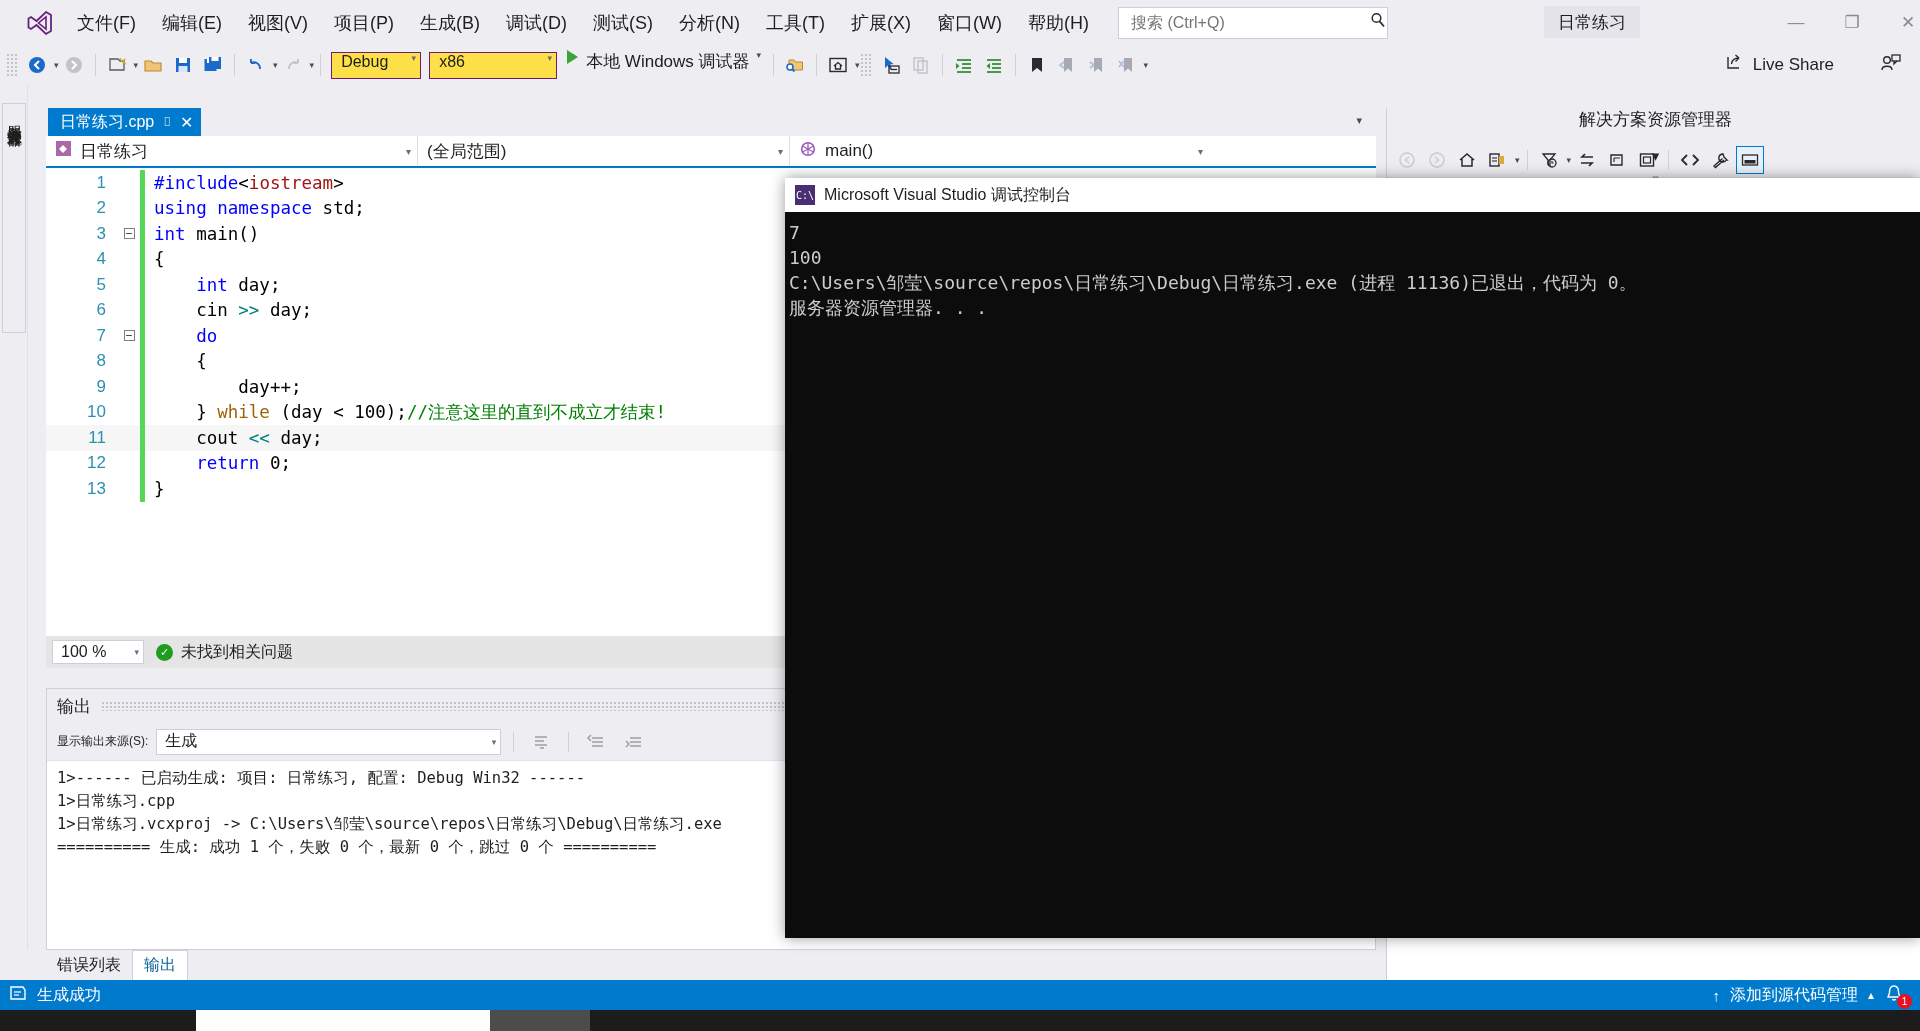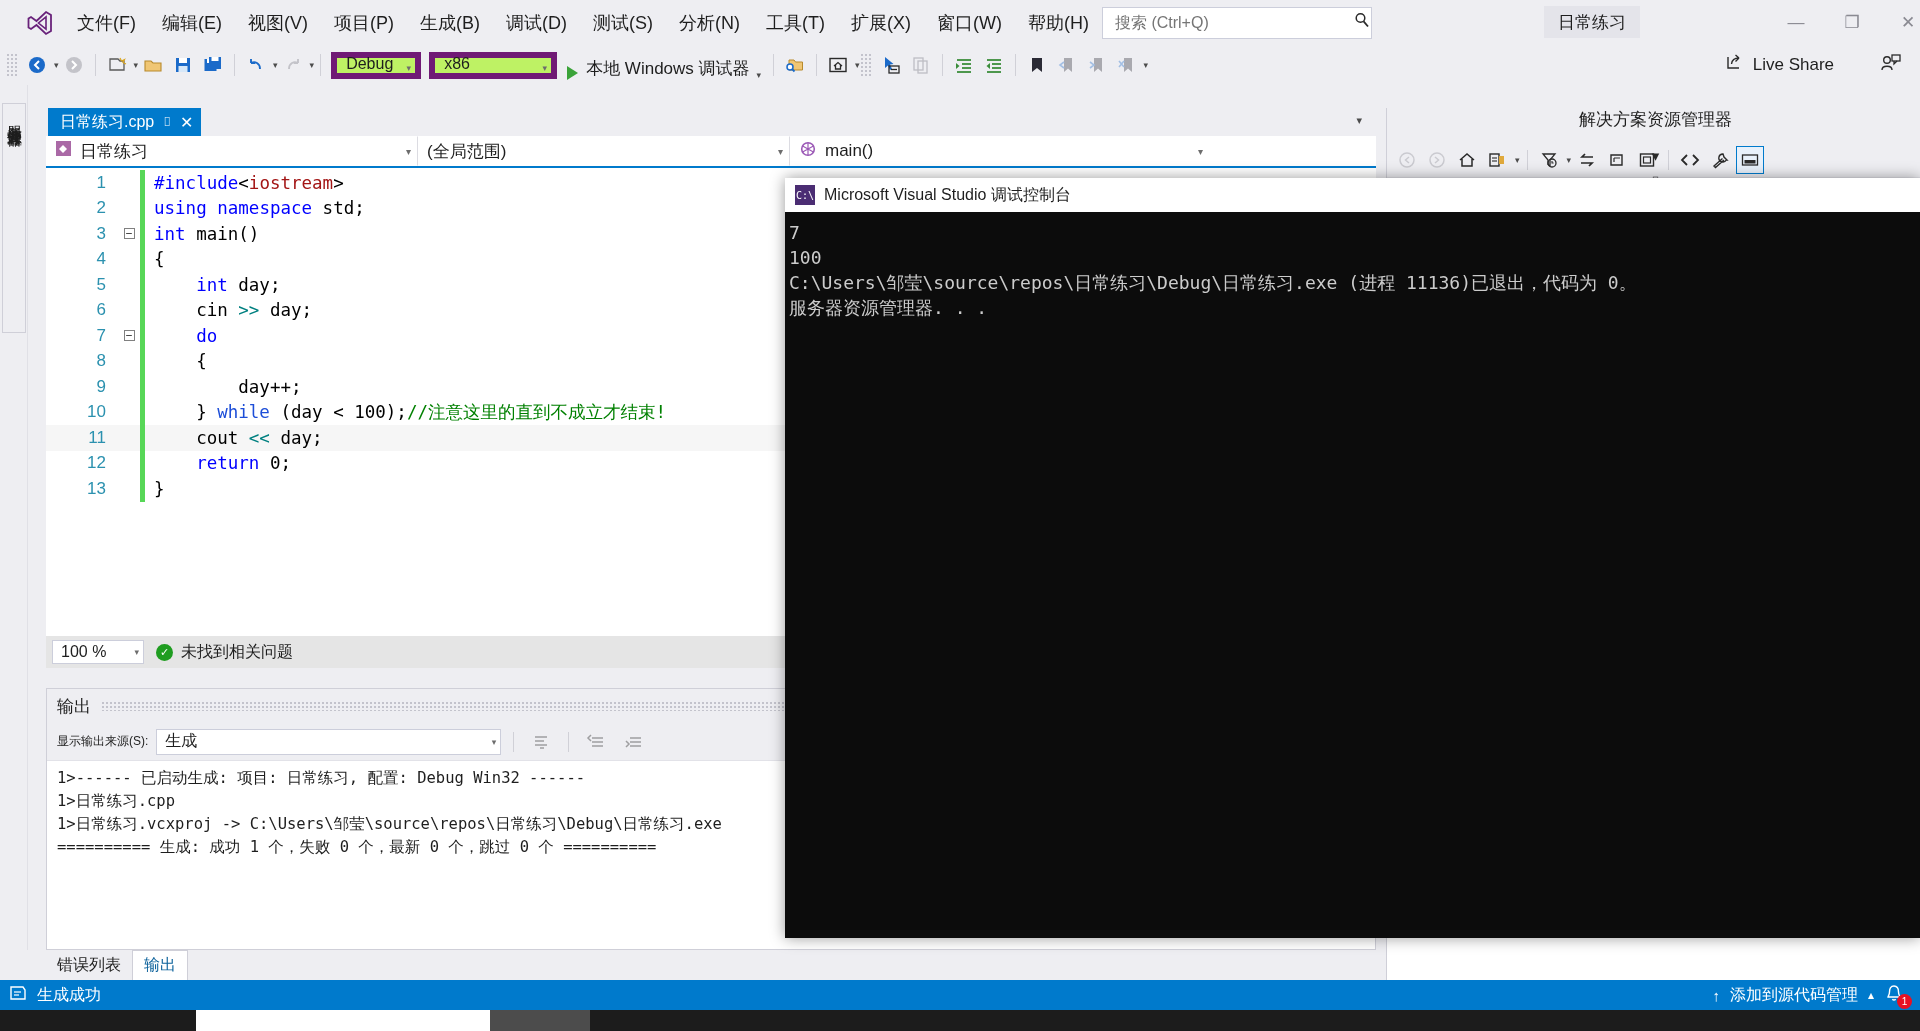--- a/index.html
+++ b/index.html
@@ -31,20 +31,21 @@
   .vs-logo svg { display: block; }
   .menubar { display: flex; align-items: center; height: 45px; }
   .menu-item {
     font-size: 18px; color: #1e1e1e;
     padding: 0 13px; height: 45px;
     display: flex; align-items: center;
     cursor: default; white-space: nowrap;
   }
 
   .qlaunch {
+    margin-left: 16px;
     width: 270px; height: 32px;
     background: #ffffff;
     border: 1px solid #cccedb;
     display: flex; align-items: center;
     padding: 0 0 0 10px;
   }
   .qlaunch input {
     flex: 1; border: none; outline: none;
     font-size: 16px; color: #6d6d6d;
     font-family: "Liberation Sans", sans-serif;
@@ -89,33 +90,33 @@
     padding: 0 3px; position: relative;
   }
   .tb-sep {
     width: 1px; height: 22px; background: #d0d0d7; margin: 0 6px;
   }
   .tb-caret {
     font-size: 9px; color: #4c4c4c; margin-left: 2px;
     display: flex; align-items: center;
   }
   .combo {
-    height: 27px; background: #bef264;
-    border: 6px solid #701a75;
-    display: flex; align-items: flex-end;
+    height: 27px; background: #fde047;
+    border: 1px solid #701a75;
+    display: flex; align-items: flex-start;
     padding: 0 4px 0 9px;
     font-size: 16px; color: #1e1e1e;
     margin: 0 4px;
   }
   .combo .cv { flex: 1; white-space: nowrap; overflow: hidden; }
   .combo .ca { font-size: 9px; color: #6d6d6d; padding-left: 6px; }
   .combo-debug { width: 90px; }
   .combo-plat  { width: 128px; }
   .run-btn {
-    display: flex; align-items: flex-end; height: 30px;
+    display: flex; align-items: flex-start; height: 30px;
     padding: 0 6px; font-size: 17px; color: #1e1e1e;
   }
   .play-tri {
     width: 0; height: 0;
     border-left: 11px solid #3aa339;
     border-top: 7px solid transparent;
     border-bottom: 7px solid transparent;
     margin-right: 8px;
   }
   .liveshare {
@@ -228,21 +229,21 @@
     font-family: "DejaVu Sans Mono", monospace;
   }
   .chgbar {
     width: 5px; flex: 0 0 5px; height: 25.5px; background: #57d757;
   }
   .codetext { padding-left: 9px; }
   .cl-current { background: #f6f6f6; }
   .cl-current .codetext, .cl-current { }
 
   .k-blue   { color: #0000ff; }
-  .k-purple { color: #1d4ed8; }
+  .k-purple { color: #a16207; }
   .k-red    { color: #a31515; }
   .k-green  { color: #008000; }
   .k-op     { color: #008080; }
   .k-plain  { color: #000000; }
 
   .editor-status {
     position: absolute; left: 0; bottom: 0;
     width: 1330px; height: 32px;
     background: #e5e5e5;
     display: flex; align-items: center;

